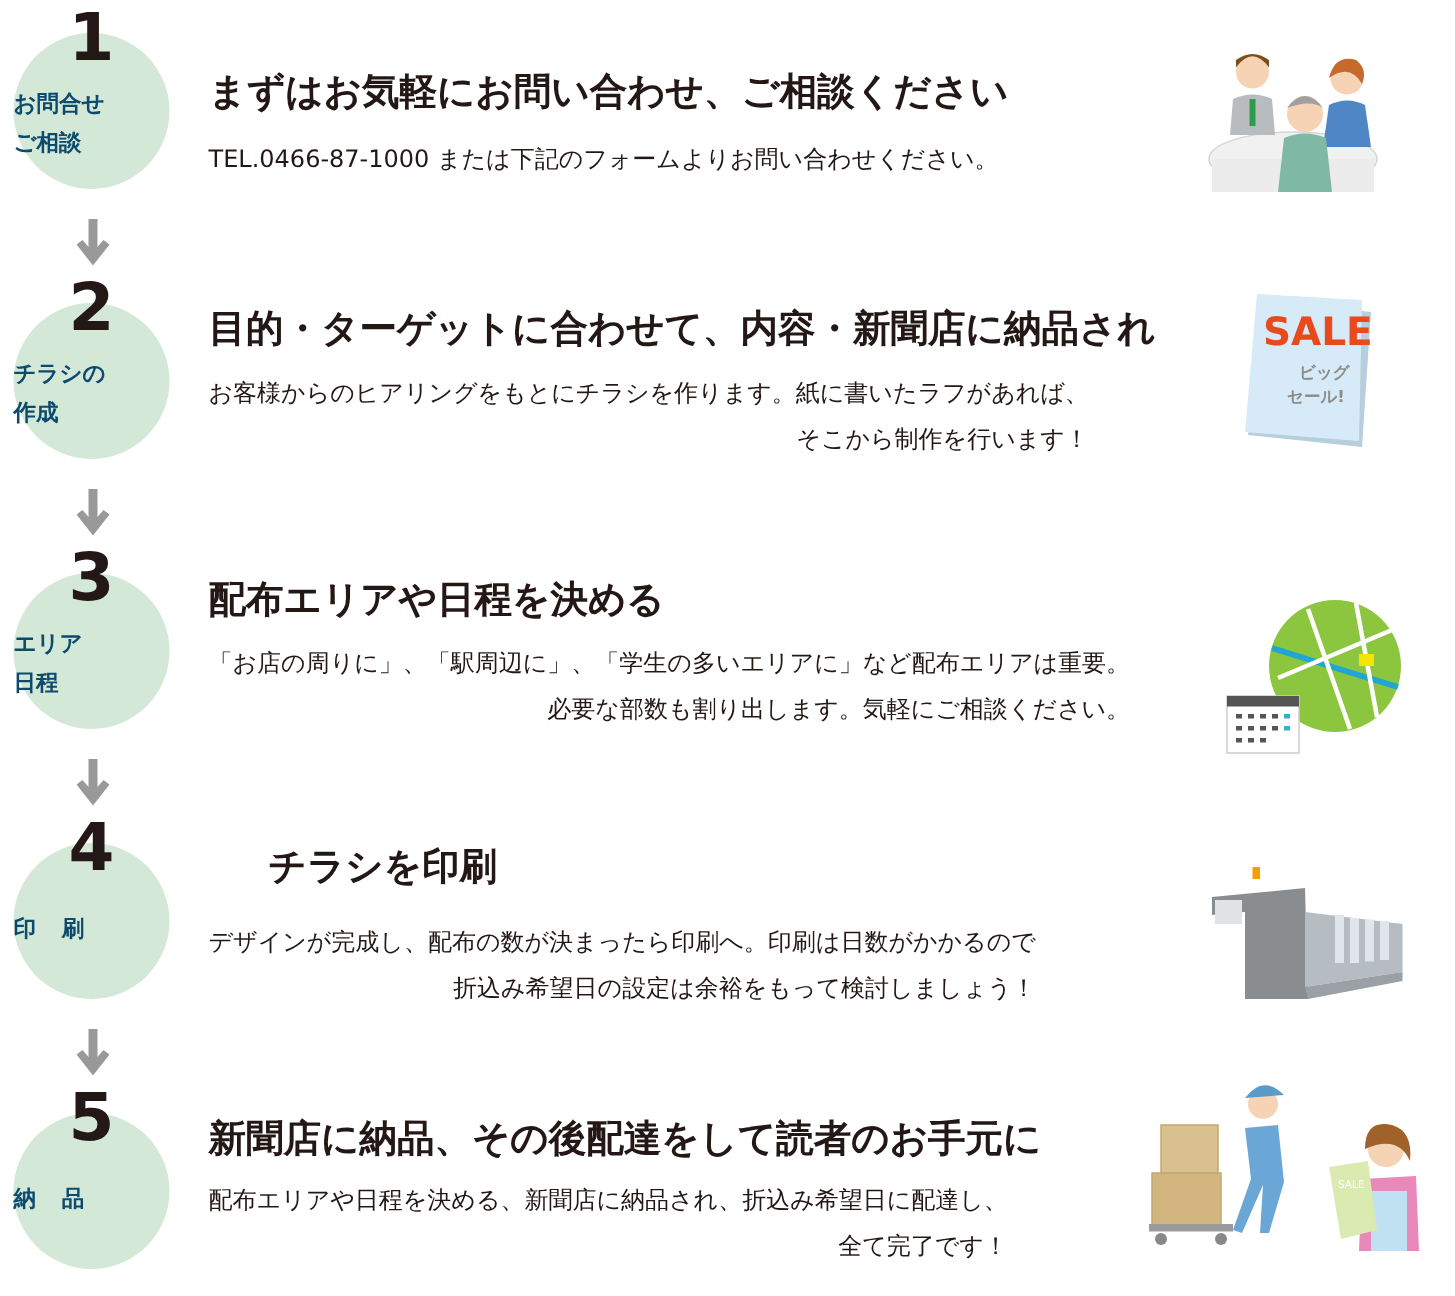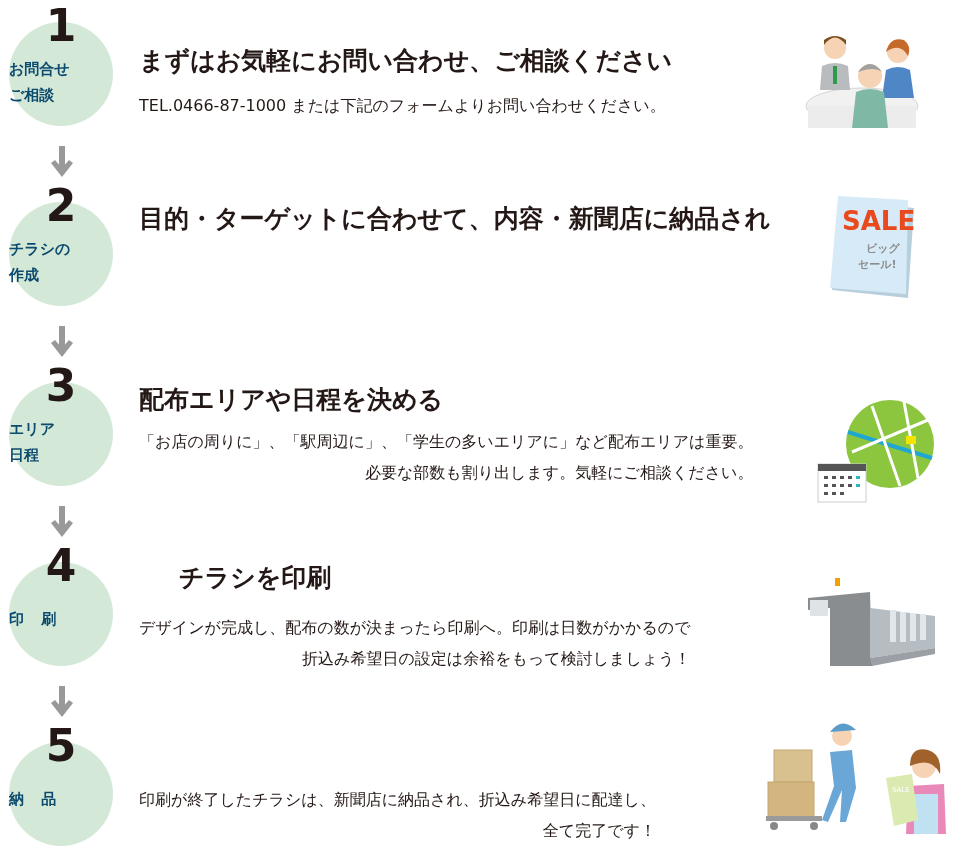--- a/index.html
+++ b/index.html
@@ -47,20 +47,22 @@
     <path d="M52 100 L56 64 Q70 58 84 64 L88 100Z" fill="#7fb9a5"></path>
   </svg>
 </div>
 
 <div class="step" style="top:180px;">
   <div class="circle"></div>
   <div class="num">2</div>
   <div class="clabel">チラシの
 作成</div>
   <div class="title" style="top:26px;">目的・ターゲットに合わせて、内容・新聞店に納品され</div>
+  <div class="desc" style="top:66px;">お客様からのヒアリングをもとにチラシを作ります。紙に書いたラフがあれば、
+そこから制作を行います！</div>
   <svg class="arrow" viewBox="0 0 22 32">
       <rect x="8" y="0" width="6" height="24" fill="#999"></rect>
       <polygon points="0,17 11,31 22,17 18,14 11,22 4,14" fill="#999"></polygon>
     </svg>
   <svg class="illus" style="left:828px;top:14px;width:90px;height:108px;" viewBox="0 0 90 108">
     <polygon points="14,6 86,14 80,104 4,96" fill="#b7cfdc"></polygon>
     <polygon points="10,2 80,6 78,100 2,94" fill="#d6ebf7"></polygon>
     <text x="14" y="36" font-family="DejaVu Sans, sans-serif" font-weight="bold" font-size="26" fill="#e8491d">SALE</text>
     <text x="38" y="58" font-family="DejaVu Sans, sans-serif" font-weight="bold" font-size="11" fill="#8c8c8c">ビッグ</text>
     <text x="30" y="74" font-family="DejaVu Sans, sans-serif" font-weight="bold" font-size="11" fill="#8c8c8c">セール!</text>
@@ -129,21 +131,22 @@
         <rect x="120" y="36" width="6" height="26"></rect>
       </g>
     <polygon points="70,80 135,70 135,76 72,88" fill="#9aa0a5"></polygon>
   </svg>
 </div>
 
 <div class="step" style="top:720px;height:144px;">
   <div class="circle"></div>
   <div class="num">5</div>
   <div class="clabel single">納 品</div>
-  <div class="desc" style="top:64px;">印刷が終了したチラシは、新聞店に納品され、折込み希望日に配達し、
+  <div class="title" style="top:26px;">新聞店に納品、その後配達をして読者のお手元に</div>
+  <div class="desc" style="top:64px;">配布エリアや日程を決める、新聞店に納品され、折込み希望日に配達し、
 全て完了です！</div>
   <svg class="illus" style="left:762px;top:-4px;width:190px;height:120px;" viewBox="0 0 190 120">
     <rect x="12" y="34" width="38" height="32" fill="#d9c08f" stroke="#c4a870"></rect>
     <rect x="6" y="66" width="46" height="36" fill="#d3b57f" stroke="#c4a870"></rect>
     <rect x="4" y="100" width="56" height="5" fill="#9a9a9a"></rect>
     <circle cx="12" cy="110" r="4" fill="#888"></circle>
       <circle cx="52" cy="110" r="4" fill="#888"></circle>
     <circle cx="80" cy="20" r="10" fill="#f6d3b5"></circle>
       <path d="M68 16 Q80 0 94 14Z" fill="#5a9bc9"></path>
     <path d="M68 36 L90 34 L94 72 L84 106 L78 106 L80 74 L66 106 L60 104 L72 70Z" fill="#6aa7d6"></path>

